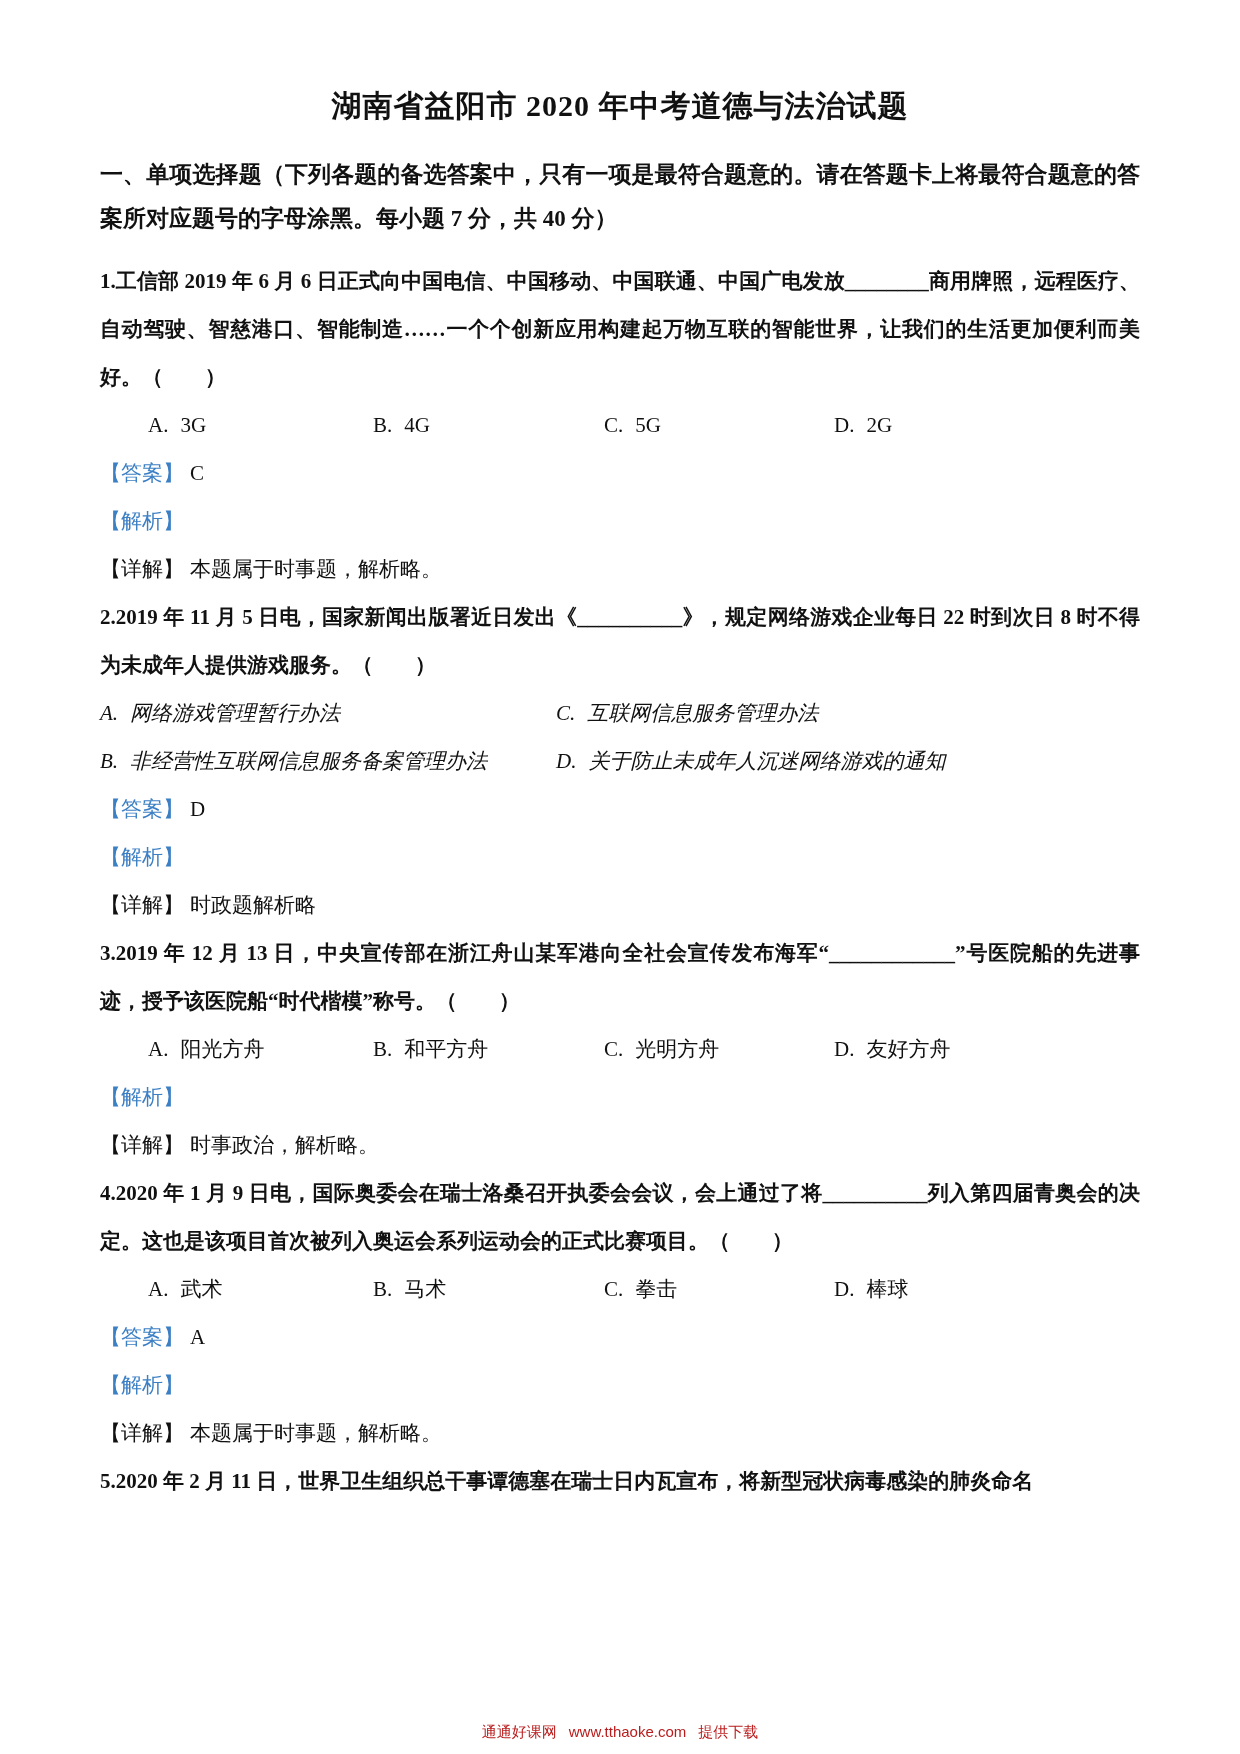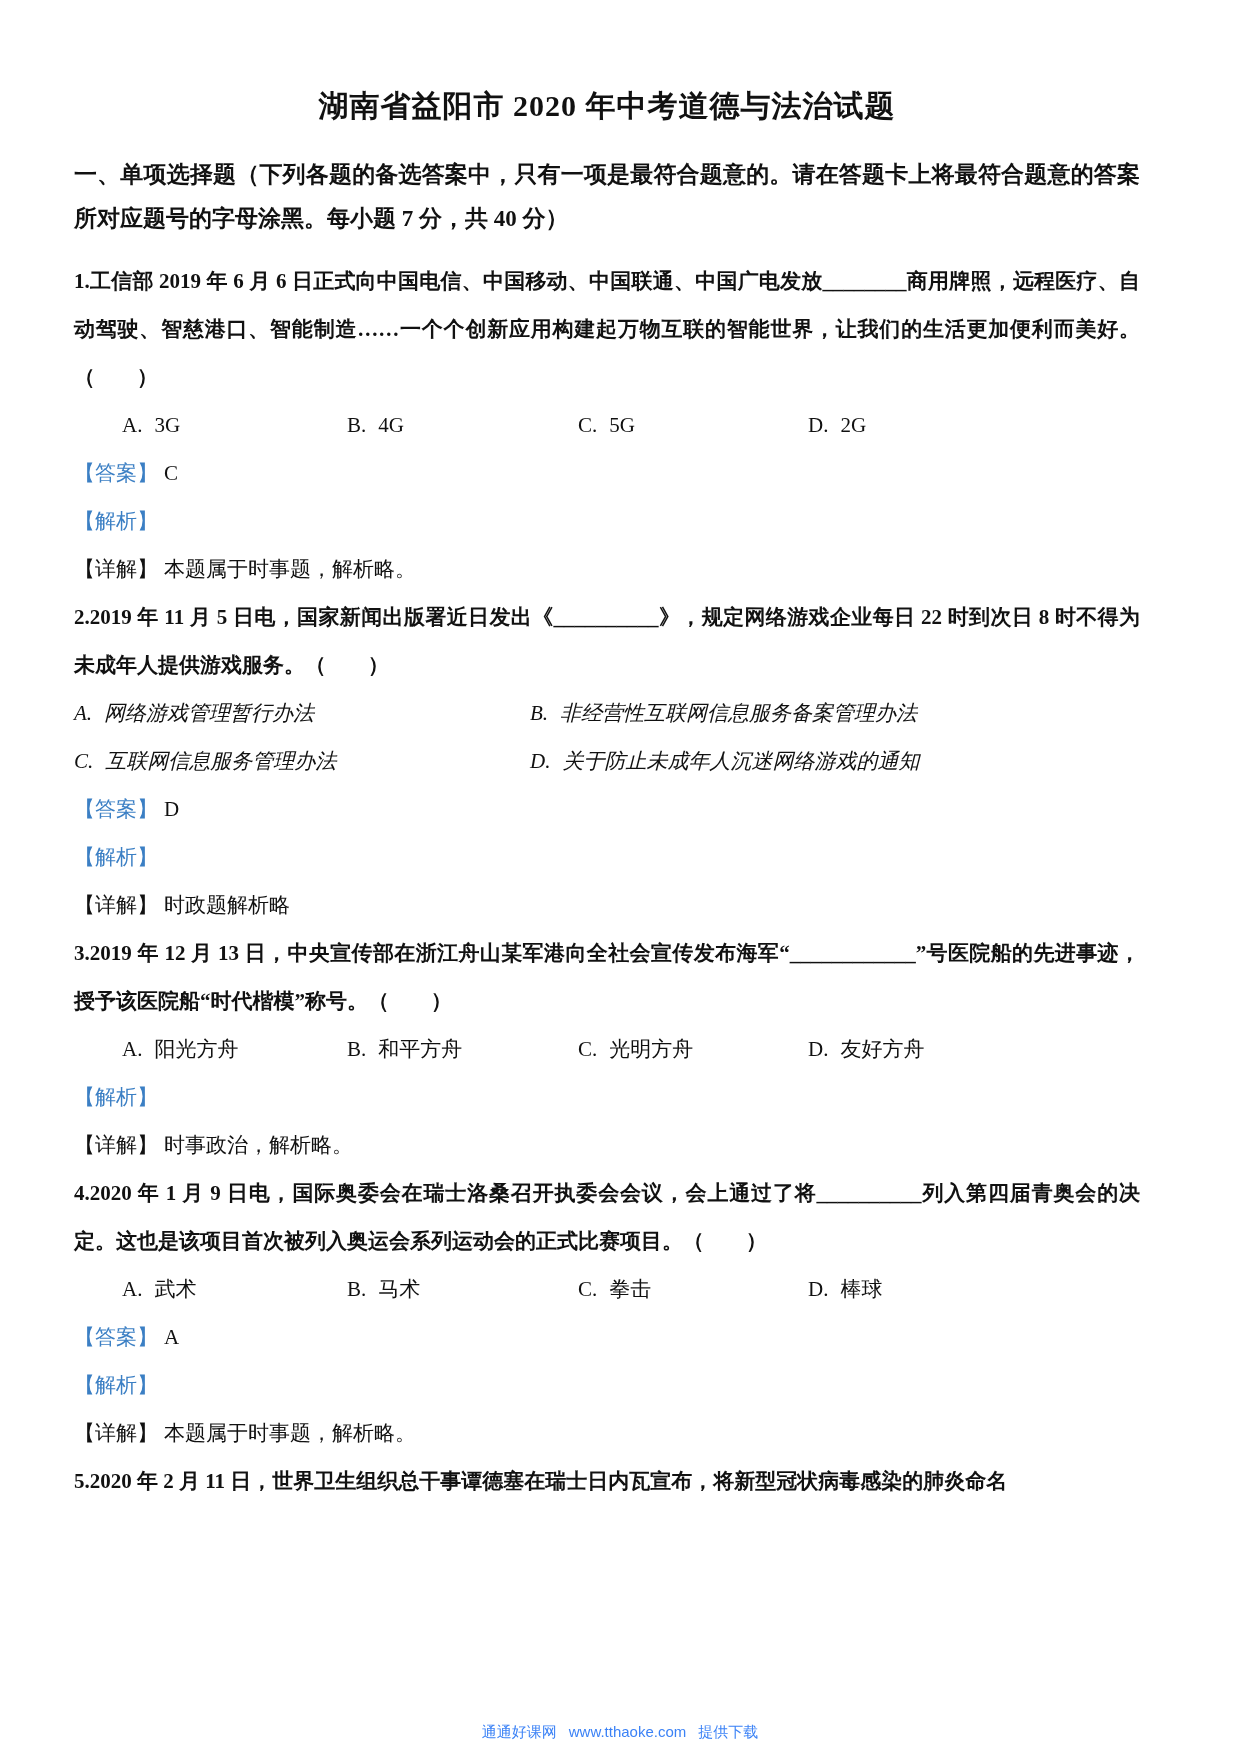--- a/index.html
+++ b/index.html
@@ -12,21 +12,21 @@
     height: 1754px;
     font-family: "Liberation Serif", "DejaVu Serif", serif;
     color: #111111;
     position: relative;
     overflow: hidden;
   }
   .page {
     box-sizing: border-box;
     width: 1240px;
     height: 1754px;
-    padding: 86px 100px 0 74px;
+    padding: 86px 100px 0 100px;
     position: relative;
   }
   .doc-title {
     font-size: 30px;
     font-weight: bold;
     text-align: center;
     margin: 0 0 26px 0;
     letter-spacing: 1px;
   }
   .section-heading {
@@ -68,21 +68,21 @@
   .blue { color: #3b7fc4; }
   .answer-value { margin-left: 6px; font-family: "Liberation Serif", serif; }
   .detail-label { margin-right: 6px; margin-top: 41px; }
   .page-footer {
     position: absolute;
     left: 0;
     bottom: 12px;
     width: 100%;
     text-align: center;
     font-size: 15px;
-    color: #3b82f6;
+    color: #b91c1c;
     font-family: "Liberation Sans", sans-serif;
   }
   .page-footer span { margin: 0 6px; }
 </style>
 </head>
 <body>
 
 <div class="page">
 
   <h1 class="doc-title">湖南省益阳市 2020 年中考道德与法治试题</h1>
@@ -99,22 +99,22 @@
     </div>
     <p class="marker-line"><span class="blue" style="color: rgb(59, 127, 196);">【答案】</span><span class="answer-value">C</span></p>
     <p class="marker-line"><span class="blue" style="color: rgb(59, 127, 196);">【解析】</span></p>
     <p class="marker-line"><span class="detail-label">【详解】</span><span>本题属于时事题，解析略。</span></p>
   </div>
 
   <div>
     <p class="stem">2.2019 年 11 月 5 日电，国家新闻出版署近日发出《__________》，规定网络游戏企业每日 22 时到次日 8 时不得为未成年人提供游戏服务。（　　）</p>
     <div class="options-grid2">
       <span class="opt"><span class="letter">A.</span><span>网络游戏管理暂行办法</span></span>
+      <span class="opt"><span class="letter">C.</span><span>互联网信息服务管理办法</span></span>
       <span class="opt"><span class="letter">B.</span><span>非经营性互联网信息服务备案管理办法</span></span>
-      <span class="opt"><span class="letter">C.</span><span>互联网信息服务管理办法</span></span>
       <span class="opt"><span class="letter">D.</span><span>关于防止未成年人沉迷网络游戏的通知</span></span>
     </div>
     <p class="marker-line"><span class="blue" style="color: rgb(59, 127, 196);">【答案】</span><span class="answer-value">D</span></p>
     <p class="marker-line"><span class="blue" style="color: rgb(59, 127, 196);">【解析】</span></p>
     <p class="marker-line"><span class="detail-label">【详解】</span><span>时政题解析略</span></p>
   </div>
 
   <div>
     <p class="stem">3.2019 年 12 月 13 日，中央宣传部在浙江舟山某军港向全社会宣传发布海军“____________”号医院船的先进事迹，授予该医院船“时代楷模”称号。（　　）</p>
     <div class="options-row4">

